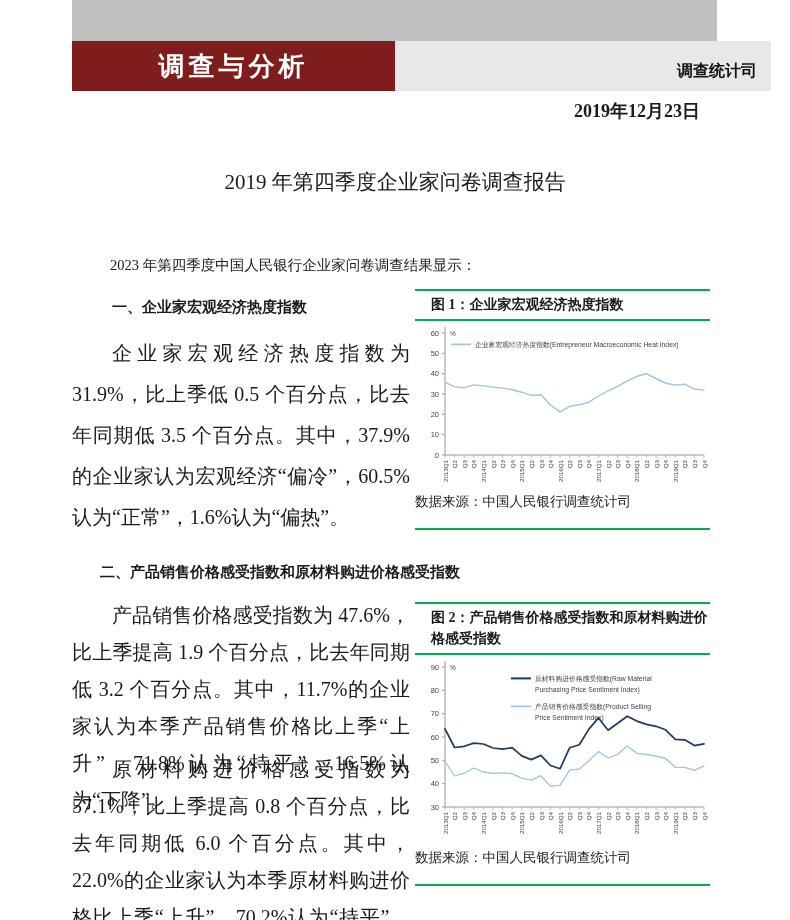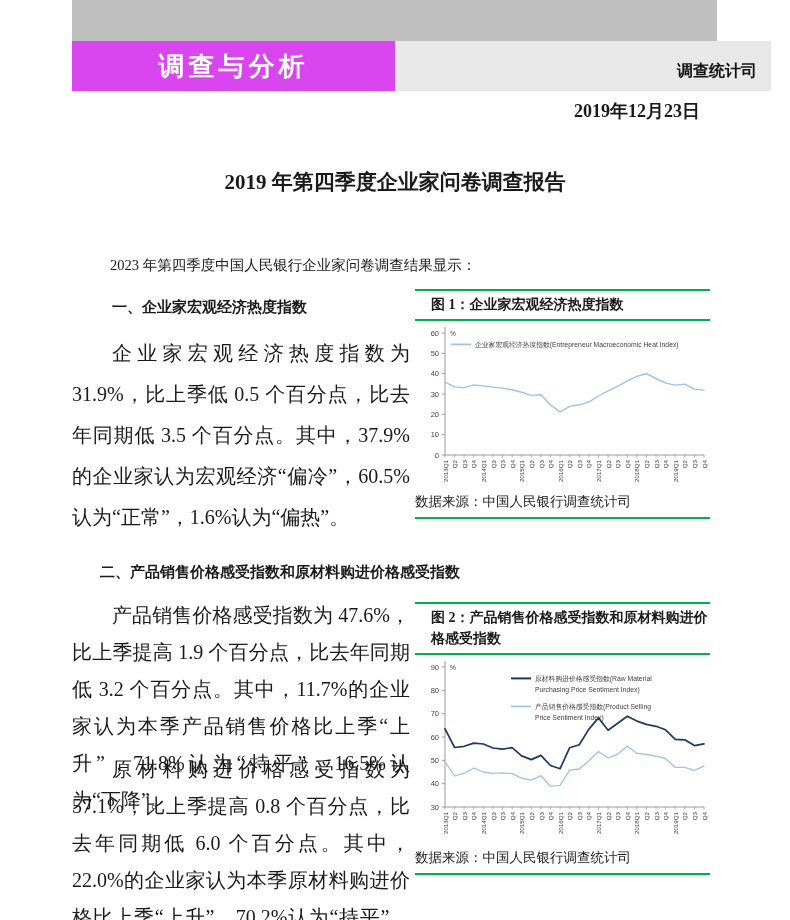--- a/index.html
+++ b/index.html
@@ -1,44 +1,44 @@
 <!DOCTYPE html>
 <html><head>
 <meta charset="utf-8">
 <style>
   html,body{margin:0;padding:0;background:#ffffff;}
   #page{position:relative;width:790px;height:920px;background:#ffffff;overflow:hidden;
         font-family:"Liberation Serif",serif;color:#1a1a1a;}
   .abs{position:absolute;}
   
   .band-top{left:72px;top:0;width:645px;height:41px;background:#bfbfbf;}
-  .banner{left:72px;top:41px;width:323px;height:50px;background:#d946ef;color:#ffffff;
+  .banner{left:72px;top:41px;width:323px;height:50px;background:#7f1d1d;color:#ffffff;
           display:flex;align-items:center;justify-content:center;
           font-family:"Liberation Sans",sans-serif;font-size:26px;font-weight:bold;letter-spacing:4px;}
   .dept{left:395px;top:41px;width:376px;height:50px;background:#e8e8e8;box-sizing:border-box;
         display:flex;align-items:flex-end;justify-content:flex-end;padding:0 14px 9px 0;
         font-weight:bold;font-size:16px;color:#111;}
   .date{left:72px;top:99px;width:628px;text-align:right;font-size:18px;font-weight:bold;}
   
-  .doc-title{left:0;top:168px;width:100%;text-align:center;font-size:21px;font-weight:bold;}
+  .doc-title{left:0;top:168px;width:100%;text-align:center;font-size:21px;font-weight:normal;}
   .intro{left:72px;top:256px;width:520px;font-size:14.5px;text-indent:38px;}
   .sec-head{font-size:15px;font-weight:bold;font-family:Liberation Mono, monospace;}
   .s1h{left:112px;top:298px;}
   .s2h{left:100px;top:563px;}
   .para{left:72px;width:338px;font-size:20px;text-align:justify;text-indent:2em;}
   .s1p{top:333px;line-height:41px;}
   .s2p1{top:597px;line-height:37px;}
   .s2p2{top:751px;line-height:37px;}
   
   .figure{left:415px;width:295px;}
   .f1{top:289px;}
   .f2{top:602px;}
   .fig-rule{height:2px;background:#00b050;}
   .fig-caption{font-size:14px;font-weight:bold;line-height:21px;padding:3px 0 4px 16px;}
-  .fig-source{font-size:13.5px;line-height:20px;padding:1px 0 5px 0;}
+  .fig-source{font-size:13.5px;line-height:20px;padding:1px 0 16px 0;}
   svg{display:block;}
 </style>
 </head>
 <body>
 
 <div id="page">
 
   <div class="abs band-top"></div>
 
   <div class="abs banner">

